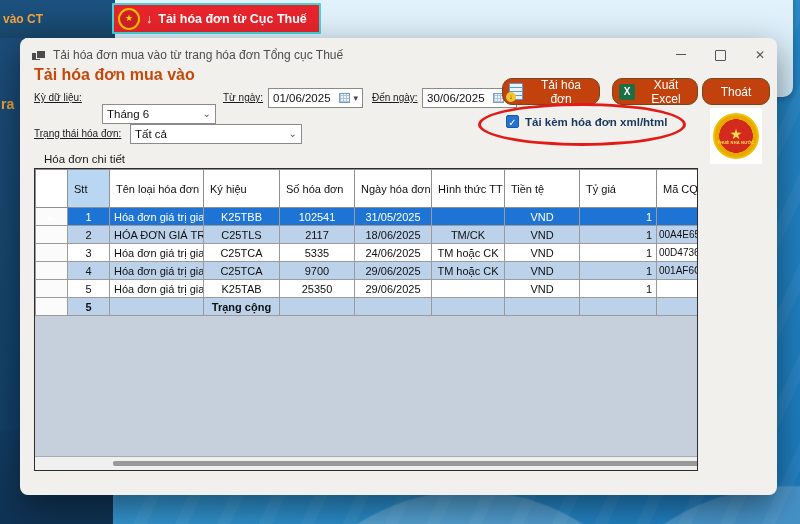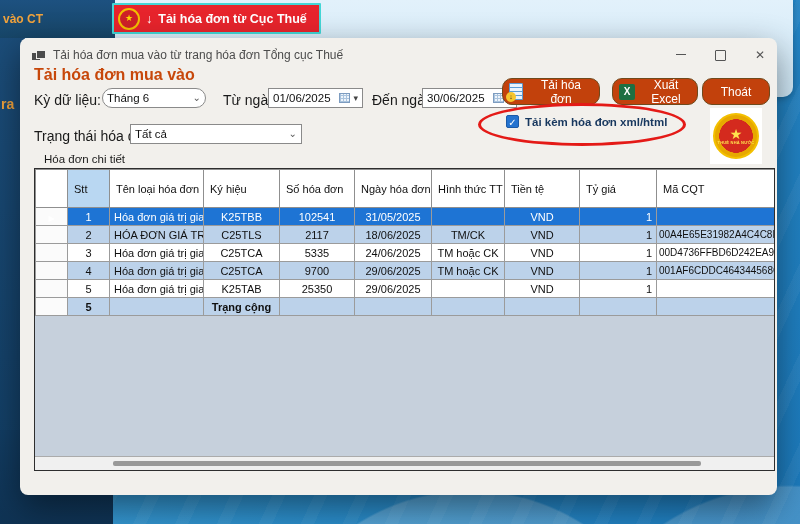--- a/index.html
+++ b/index.html
@@ -39,21 +39,21 @@
   .win-icon i{position:absolute;background:#4c4c4c;}
   .win-icon .b1{left:0;top:3px;width:8px;height:7px;}
   .win-icon .b2{left:4px;top:0;width:8px;height:7px;border:1px solid #f2f0ec;}
   .titlebar .title{font-size:12px;color:#4c4c4c;white-space:nowrap;overflow:hidden;}
   .controls{margin-left:auto;display:flex;align-items:center;gap:29px;}
   .ctrl{cursor:pointer;display:flex;align-items:center;justify-content:center;}
   .ctrl-min{width:10px;height:1px;border-top:1px solid #555;}
   .ctrl-max{width:9px;height:9px;border:1px solid #555;border-radius:1px;}
   .ctrl-close{font-size:12px;color:#555;line-height:1;}
   .page-title{position:absolute;left:14px;top:28px;font-size:16px;font-weight:bold;color:#c7470a;}
-  .lbl{position:absolute;font-size:14px;color:#1a1a1a;white-space:nowrap;}
+  .lbl{position:absolute;font-size:10px;color:#1a1a1a;white-space:nowrap;text-decoration:underline;}
   .combo,.datebox{position:absolute;box-sizing:border-box;height:20px;background:#fff;
     border:1px solid #8a8a8a;font-size:11.5px;color:#111;display:flex;align-items:center;
     padding:0 4px;cursor:pointer;}
   .combo .arrow{margin-left:auto;color:#5a5a5a;font-size:10px;line-height:1;}
   .datebox .cal{margin-left:auto;width:11px;height:10px;box-sizing:border-box;border:1px solid #7d9cc0;
     background-color:#eef4fb;background-image:
       repeating-linear-gradient(0deg,#aac4de 0 1px,transparent 1px 3px),
       repeating-linear-gradient(90deg,#aac4de 0 1px,transparent 1px 3px);}
   .datebox .dd{color:#444;font-size:9px;margin-left:3px;line-height:1;}
   .btn-brown{position:absolute;box-sizing:border-box;height:27px;background:#c2410c;
@@ -75,21 +75,21 @@
     display:flex;align-items:center;justify-content:center;}
   .emblem-lg{width:46px;height:46px;border-radius:50%;box-sizing:border-box;border:2px solid #f3c000;
     background:radial-gradient(circle at 50% 50%, #d42a1e 0 56%, #e7a800 57% 72%, #d42a1e 73%);
     display:flex;flex-direction:column;align-items:center;justify-content:center;}
   .emblem-lg .star{color:#ffe14d;font-size:14px;line-height:12px;}
   .emblem-lg .band{color:#ffe14d;font-size:4px;font-weight:bold;letter-spacing:.2px;white-space:nowrap;}
   .tabs{position:absolute;left:14px;top:110px;height:20px;display:flex;align-items:flex-end;}
   .tab{font-size:11.5px;color:#1a1a1a;padding:3px 10px 2px;cursor:pointer;white-space:nowrap;}
   .tab.active{background:#fcfcfc;border:1px solid #9a9a9a;border-bottom:none;position:relative;z-index:2;}
   .tab.inactive{padding-bottom:3px;}
-  .grid{position:absolute;left:14px;top:130px;width:741px;height:303px;background:#c6d0dc;
+  .grid{position:absolute;left:14px;top:130px;width:664px;height:303px;background:#c6d0dc;
     border:1px solid #2e2e2e;box-sizing:border-box;overflow:hidden;}
   table.dg{border-collapse:collapse;table-layout:fixed;width:739px;font-size:11px;color:#101010;}
   .dg th{height:37px;background:#fff;border:1px solid #8f8f8f;font-weight:normal;text-align:left;
     padding:0 0 0 6px;overflow:hidden;white-space:nowrap;}
   .dg th.hl{background:#b9d7f2;}
   .dg td{height:17px;border:1px solid #9b9b9b;padding:0 4px;white-space:nowrap;overflow:hidden;}
   .dg .c{text-align:center;} .dg .r{text-align:right;} .dg .l{text-align:left;}
   .dg .code{font-size:10px;padding:0 2px;}
   .dg tr.sel td{background:#1e74d4;color:#fff;}
   .dg tr.alt td{background:#bcd2ea;}
@@ -137,21 +137,21 @@
         <span class="ctrl">
             <span class="ctrl-max"></span>
           </span>
         <span class="ctrl ctrl-close">✕</span>
       </span>
     </div>
 
     <div class="page-title">Tải hóa đơn mua vào</div>
 
     <span class="lbl" style="left:14px;top:54px;">Kỳ dữ liệu:</span>
-    <div class="combo" style="left:82px;top:50px;width:104px;border-radius:10px;">
+    <div class="combo" style="left:82px;top:66px;width:114px;">
       <span>Tháng 6</span>
       <span class="arrow">⌄</span>
     </div>
 
     <span class="lbl" style="left:203px;top:54px;">Từ ngày:</span>
     <div class="datebox" style="left:248px;top:50px;width:95px;">
       <span>01/06/2025</span>
       <span class="cal"></span>
       <span class="dd">▾</span>
     </div>

